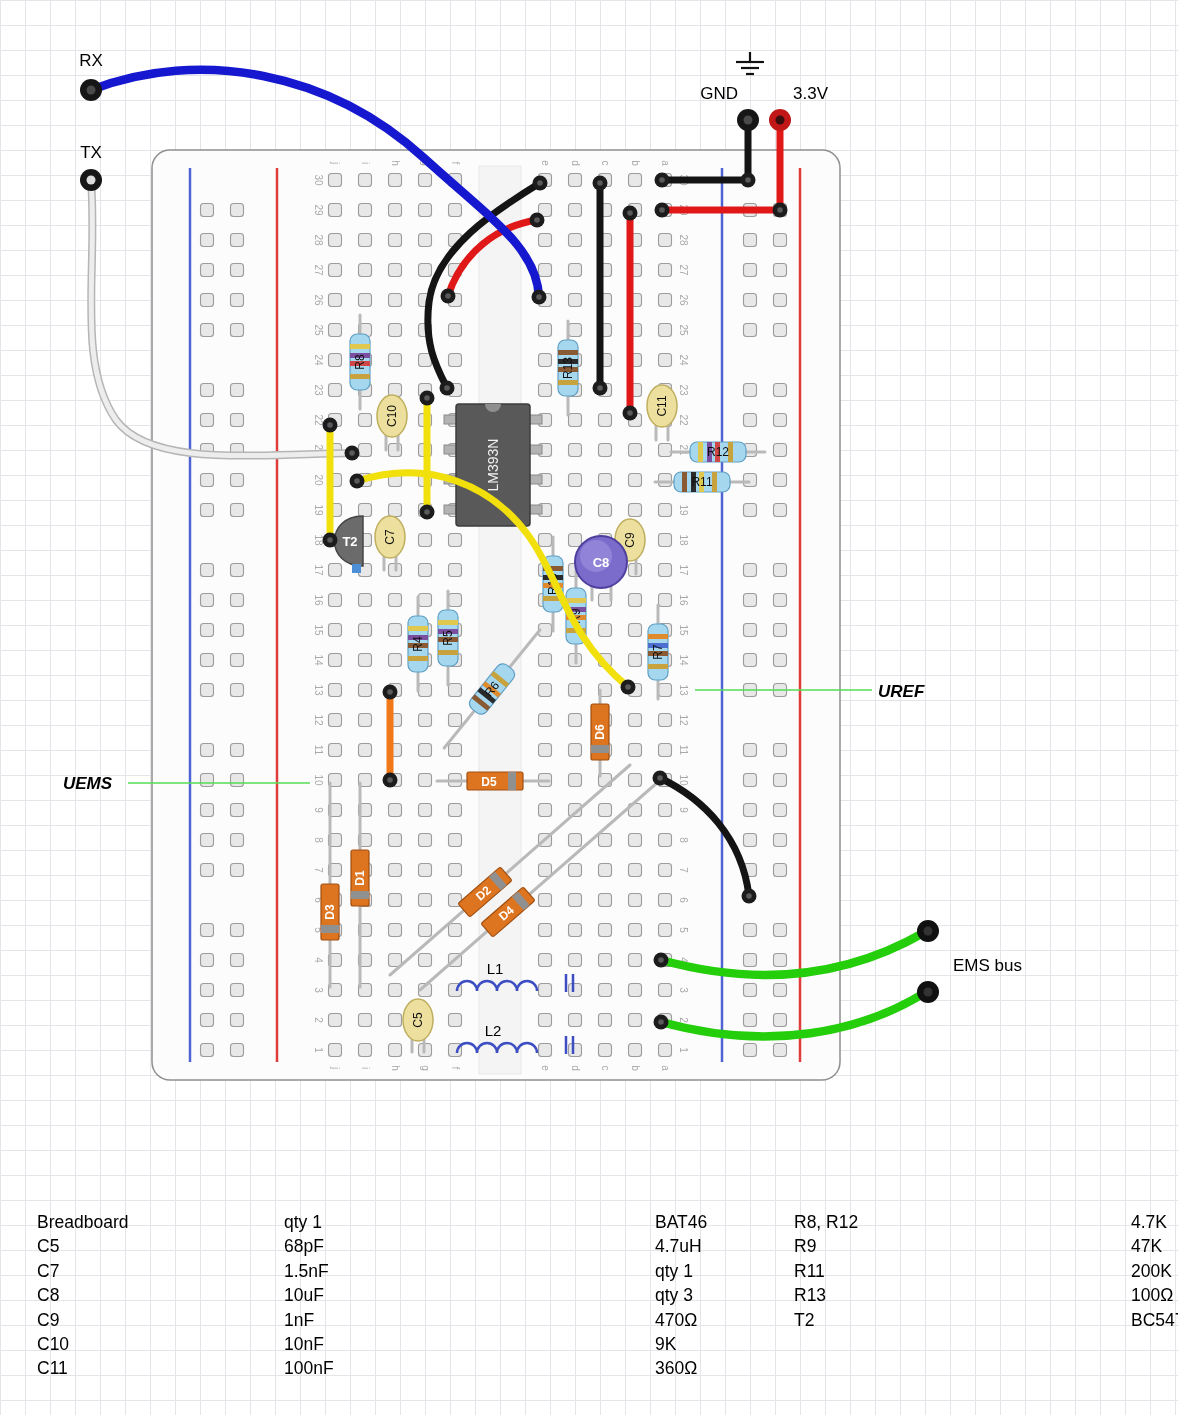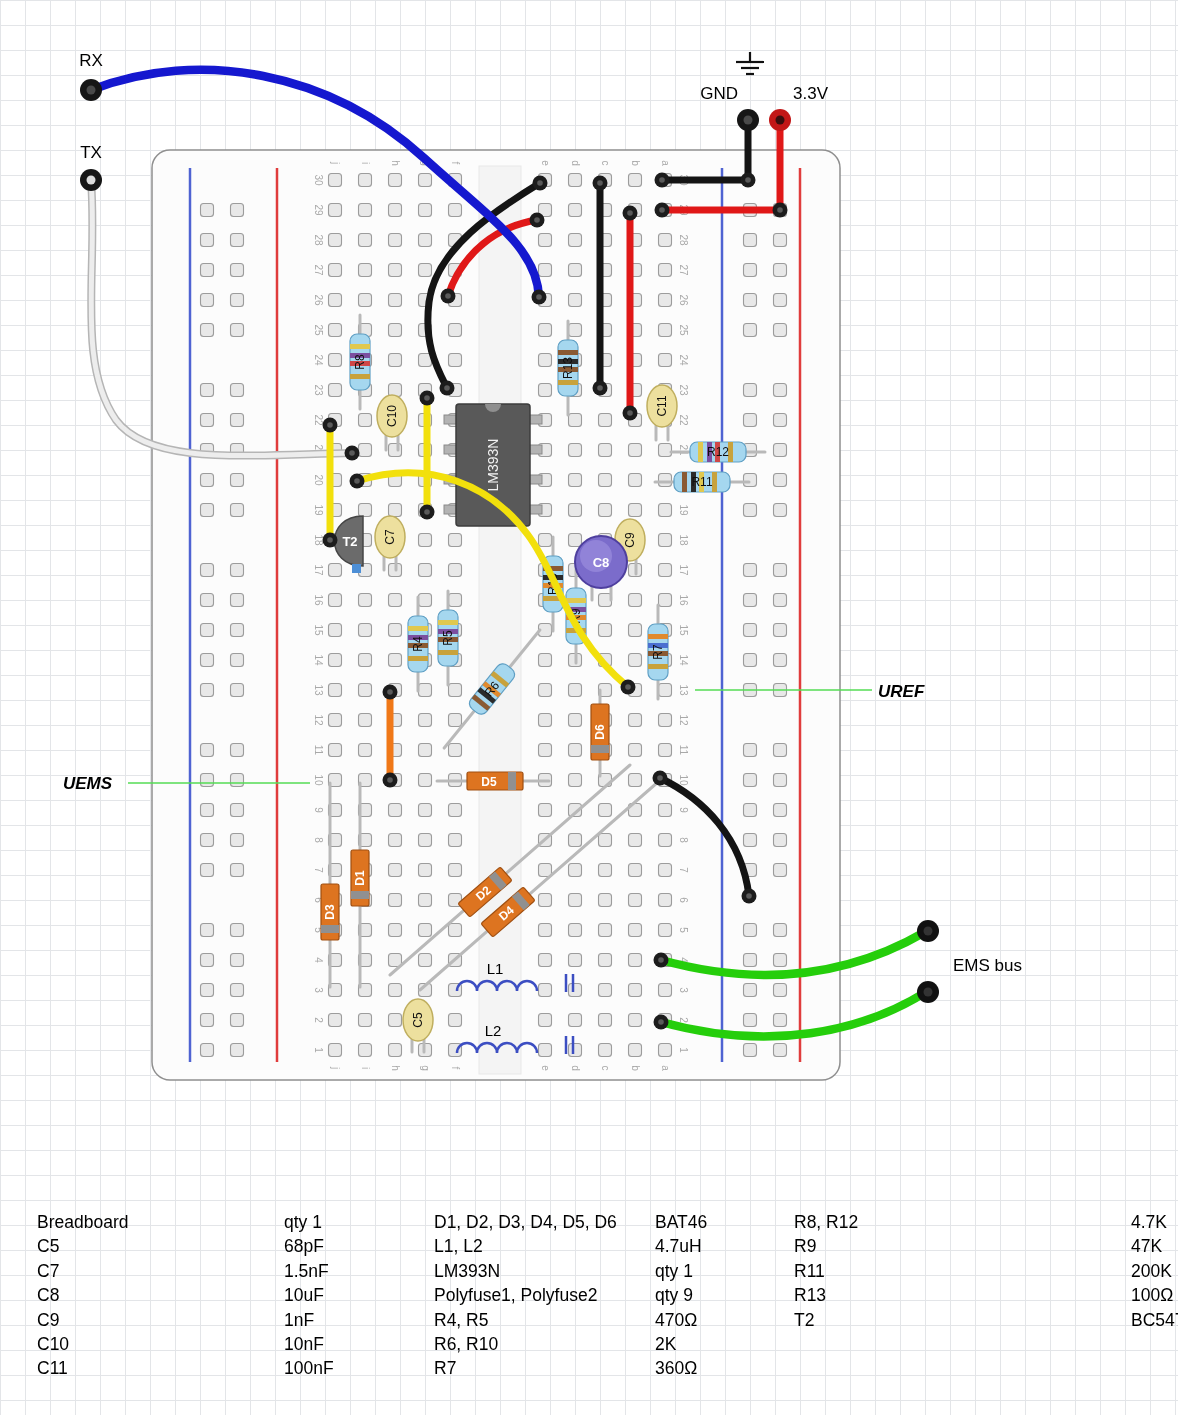--- a/index.html
+++ b/index.html
@@ -866,36 +866,27 @@
   </div>
   <div class="bom-col" style="left:277px">
     <div class="bom-line">qty 1</div>
     <div class="bom-line">68pF</div>
     <div class="bom-line">1.5nF</div>
     <div class="bom-line">10uF</div>
     <div class="bom-line">1nF</div>
     <div class="bom-line">10nF</div>
     <div class="bom-line">100nF</div>
   </div>
-  <div class="bom-col" style="left:427px">
-    <div class="bom-line">D1, D2, D3, D4, D5, D6</div>
-    <div class="bom-line">L1, L2</div>
-    <div class="bom-line">LM393N</div>
-    <div class="bom-line">Polyfuse1, Polyfuse2</div>
-    <div class="bom-line">R4, R5</div>
-    <div class="bom-line">R6, R10</div>
-    <div class="bom-line">R7</div>
-  </div>
   <div class="bom-col" style="left:648px">
     <div class="bom-line">BAT46</div>
     <div class="bom-line">4.7uH</div>
     <div class="bom-line">qty 1</div>
-    <div class="bom-line">qty 9</div>
+    <div class="bom-line">qty 3</div>
     <div class="bom-line">470Ω</div>
-    <div class="bom-line">2K</div>
+    <div class="bom-line">9K</div>
     <div class="bom-line">360Ω</div>
   </div>
   <div class="bom-col" style="left:787px">
     <div class="bom-line">R8, R12</div>
     <div class="bom-line">R9</div>
     <div class="bom-line">R11</div>
     <div class="bom-line">R13</div>
     <div class="bom-line">T2</div>
   </div>
   <div class="bom-col" style="left:1124px">

